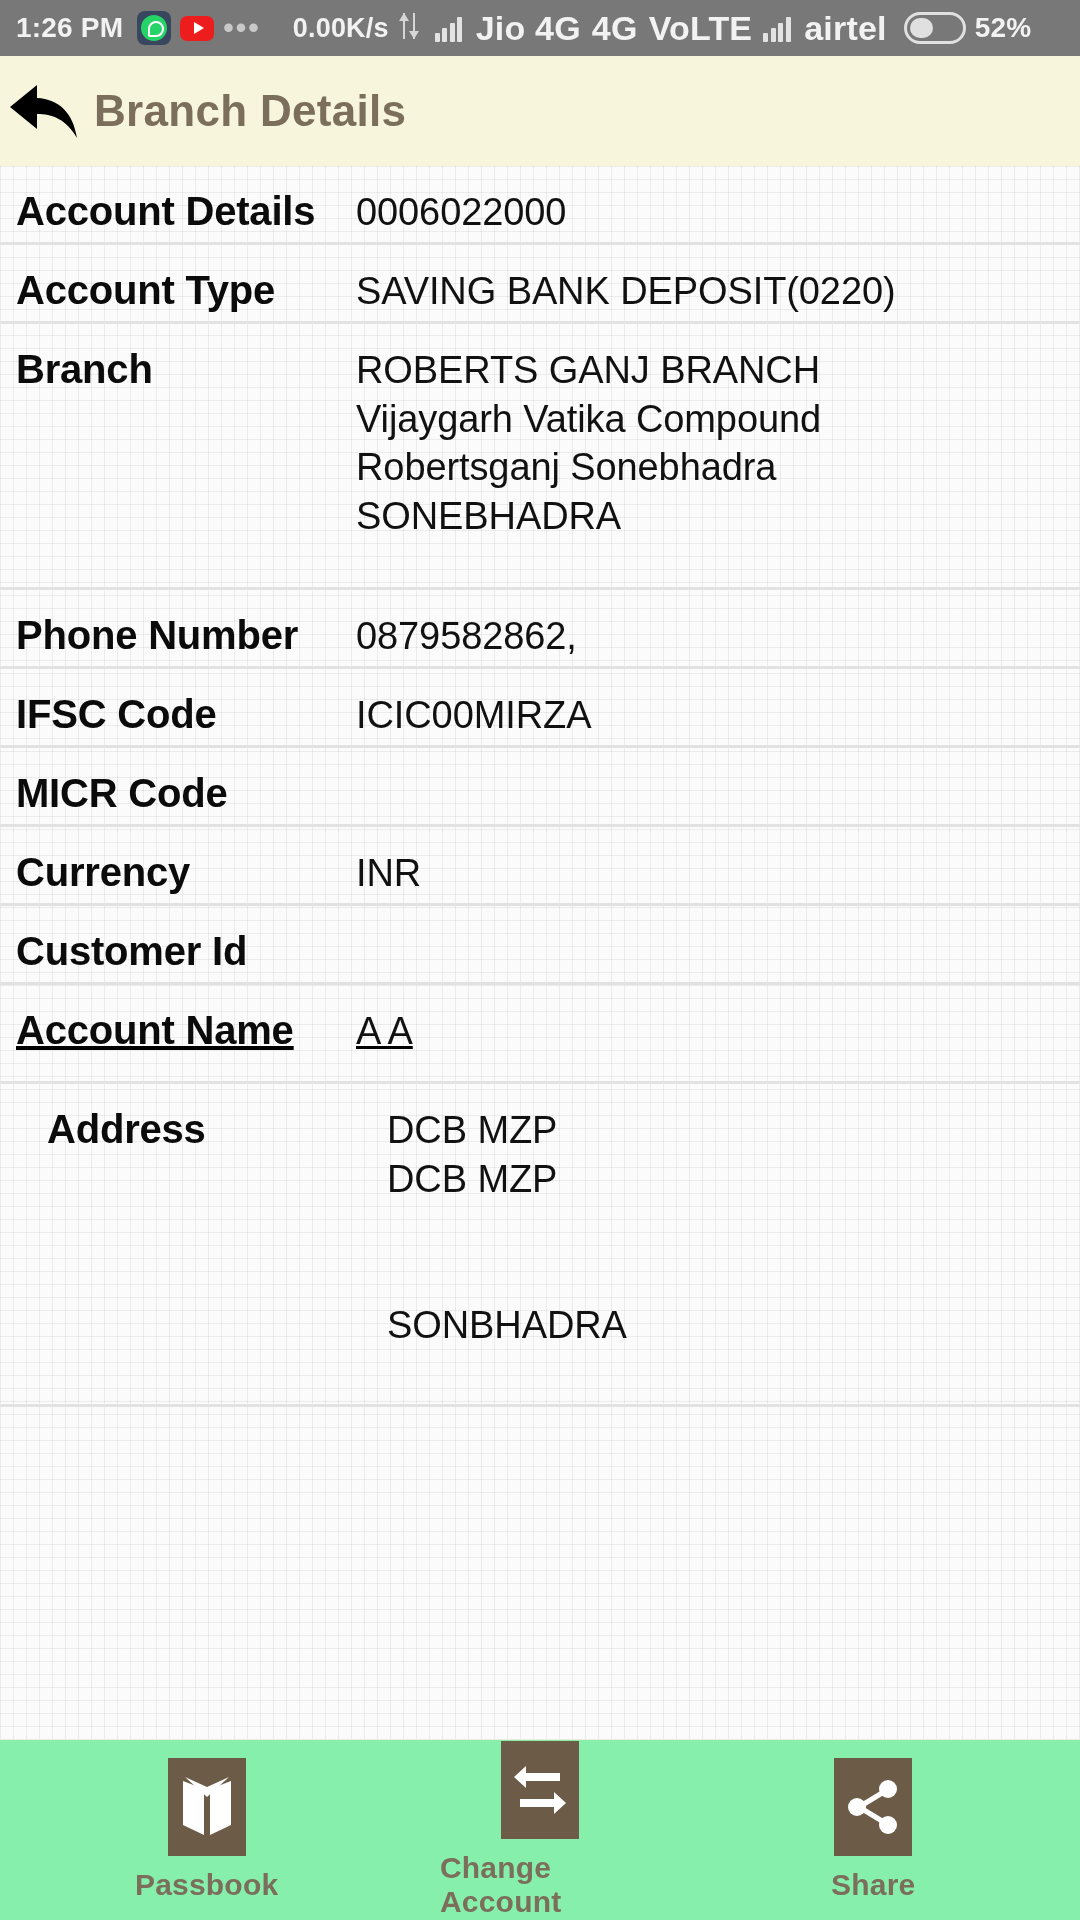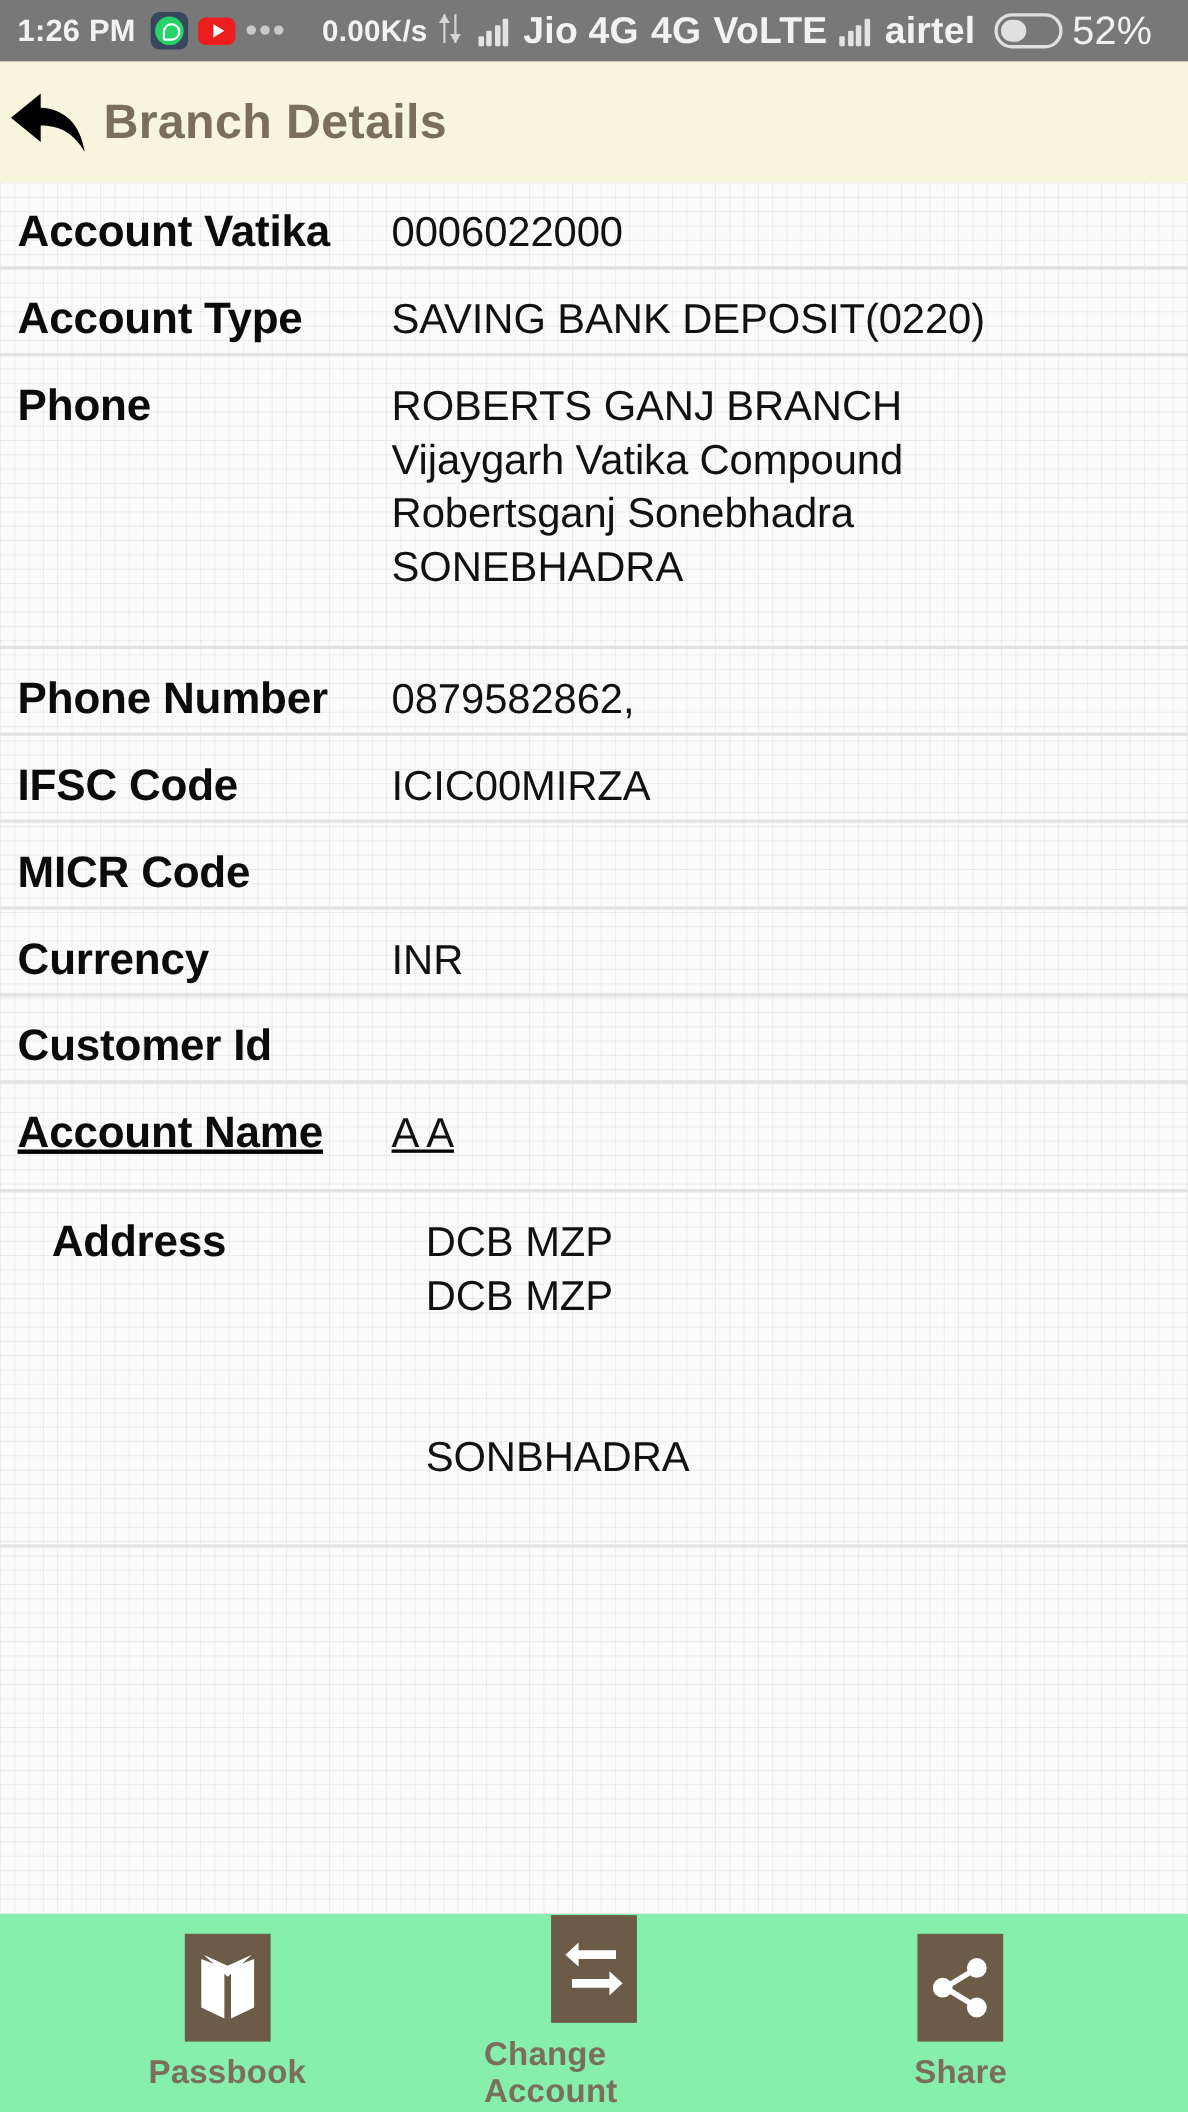--- a/index.html
+++ b/index.html
@@ -65,21 +65,21 @@
   .ico-signal i:nth-child(1){height:9px}
   .ico-signal i:nth-child(2){height:14px}
   .ico-signal i:nth-child(3){height:19px}
   .ico-signal i:nth-child(4){height:25px}
   .sb-txt { margin-right:11px; font-size:34px; }
   .ico-batt {
     width:62px;height:32px;border:3px solid #e0e0e0;border-radius:16px;
     position:relative; margin:0 9px 0 6px; display:flex; align-items:center; padding:3px;
   }
   .ico-batt .fill{ height:100%; width:46%; background:#e0e0e0; border-radius:11px; }
-  .sb-pct { font-size:36px; font-weight:normal; }
+  .sb-pct { font-size:28px; font-weight:bold; }
 
   
   .header {
     flex:0 0 auto;
     height:110px;
     background:#f7f6dd;
     display:flex;
     align-items:center;
     padding-left:0;
   }
@@ -211,31 +211,31 @@
       <svg width="72" height="60" viewBox="0 0 72 60">
         <path d="M3 26 L30 4 L30 17 C52 18 66 32 70 57 C59 38 45 33 30 33 L30 48 Z" fill="#000000"></path>
       </svg>
     </div>
     <div class="header-title">Branch Details</div>
   </div>
 
   <div class="content">
 
     <div class="row r-compact">
-      <div class="label">Account Vatika</div>
+      <div class="label">Account Details</div>
       <div class="value">0006022000</div>
     </div>
 
     <div class="row r-compact">
       <div class="label">Account Type</div>
       <div class="value">SAVING BANK DEPOSIT(0220)</div>
     </div>
 
     <div class="row r-branch">
-      <div class="label">Phone</div>
+      <div class="label">Branch</div>
       <div class="value">ROBERTS GANJ BRANCH
 Vijaygarh Vatika Compound
 Robertsganj Sonebhadra
 SONEBHADRA</div>
     </div>
 
     <div class="row r-phone">
       <div class="label">Phone Number</div>
       <div class="value">0879582862,</div>
     </div>

